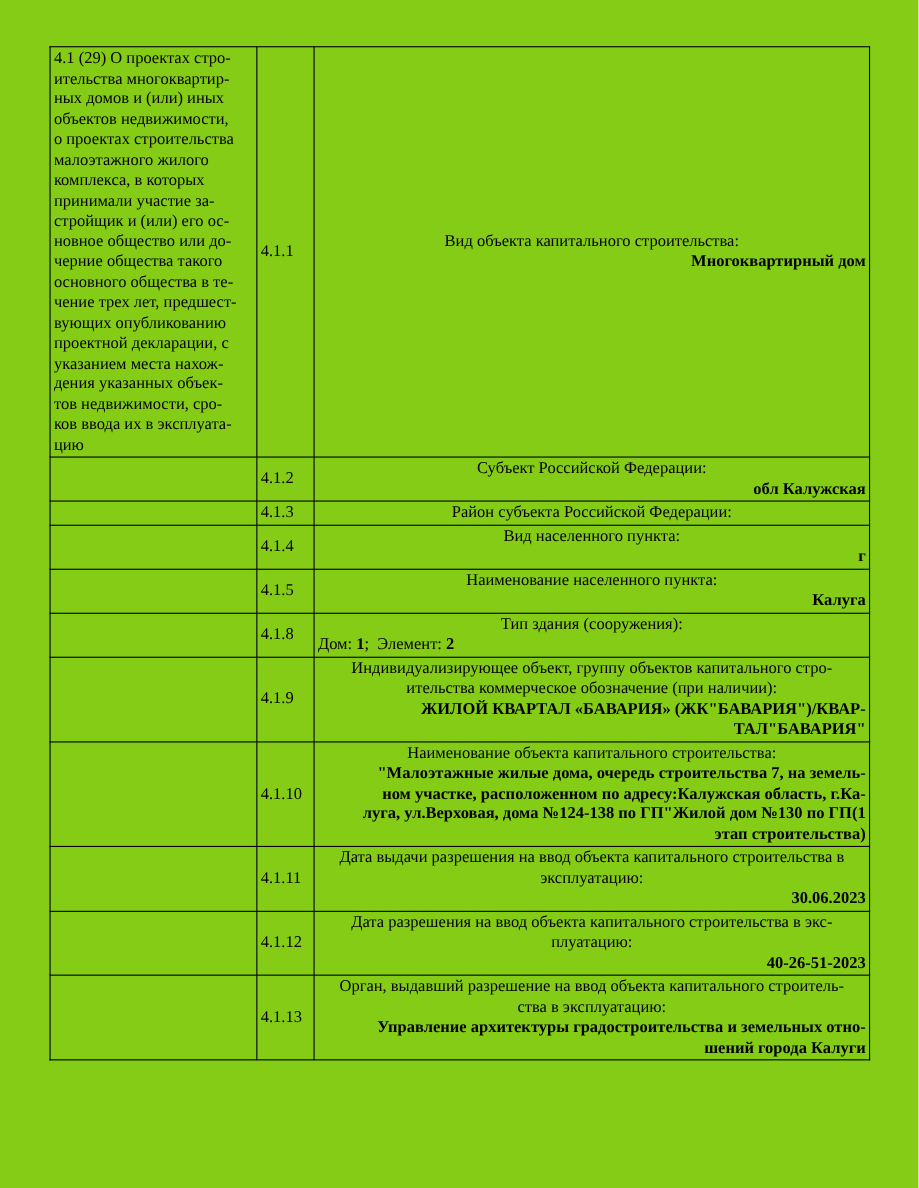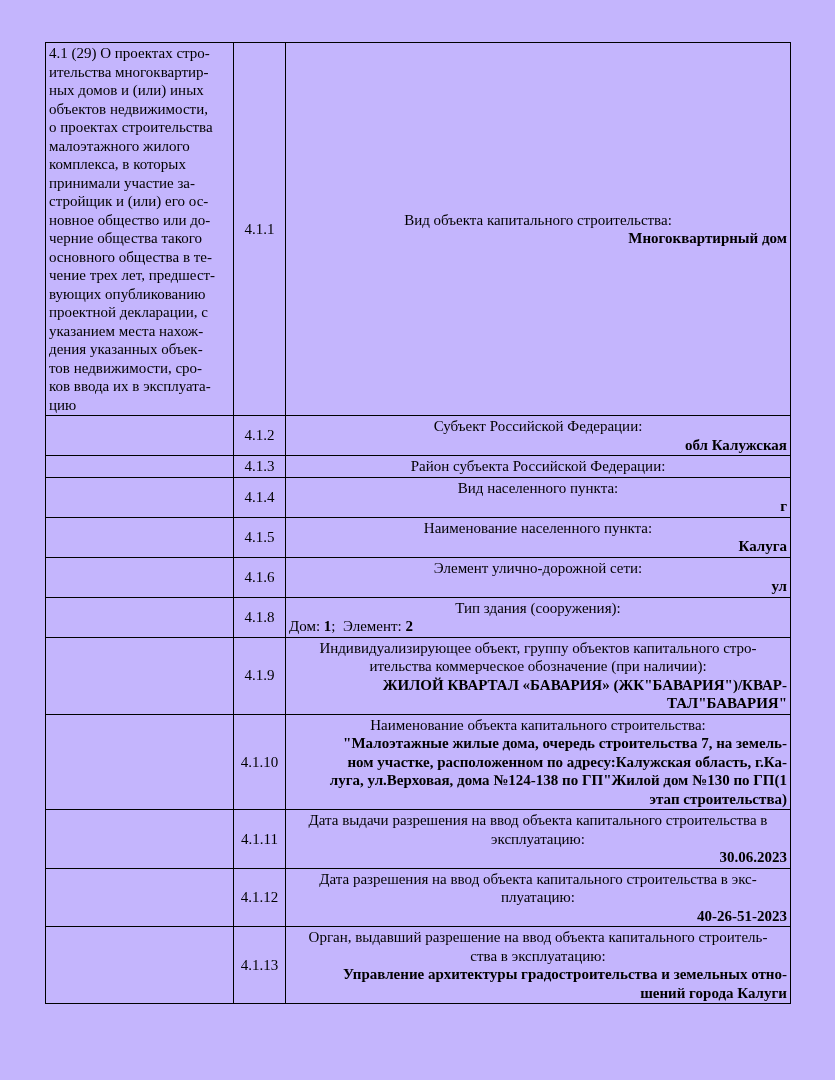--- a/index.html
+++ b/index.html
@@ -7,21 +7,21 @@
     padding: 0;
     background: #ffffff;
     color: #000000;
     font-family: "Liberation Serif", "DejaVu Serif", serif;
   }
   .page {
     width: 835px;
     height: 1080px;
     box-sizing: border-box;
     padding: 42px 0 0 45px;
-    background: #c4b5fd;
+    background: #84cc16;
     overflow: hidden;
   }
   table.decl {
     border-collapse: collapse;
     width: 745px;
     table-layout: fixed;
   }
   table.decl td {
     border: 1px solid #000000;
     font-size: 15px;
@@ -32,21 +32,20 @@
   td.c-desc {
     vertical-align: top;
     padding: 2px 2px 2px 2px;
   }
   .note {
     white-space: pre-line;
   }
   td.c-num {
     vertical-align: middle;
     padding: 1px 2px 1px 3px;
-    text-align: center;
   }
   td.c-val {
     vertical-align: middle;
     padding: 1px 2px;
   }
   .lbl {
     white-space: pre-wrap;
     font-weight: normal;
     text-align: center;
   }
@@ -127,28 +126,20 @@
       <tr>
         <td class="c-desc"></td>
         <td class="c-num">4.1.5</td>
         <td class="c-val">
           <div class="lbl">Наименование населенного пункта:</div>
           <div class="val">Калуга</div>
         </td>
       </tr>
       <tr>
         <td class="c-desc"></td>
-        <td class="c-num">4.1.6</td>
-        <td class="c-val">
-          <div class="lbl">Элемент улично-дорожной сети:</div>
-          <div class="val">ул</div>
-        </td>
-      </tr>
-      <tr>
-        <td class="c-desc"></td>
         <td class="c-num">4.1.8</td>
         <td class="c-val">
           <div class="lbl">Тип здания (сооружения):</div>
           <div class="val-line"><span>Дом: </span><b>1</b><span>;  Элемент: </span><b>2</b></div>
         </td>
       </tr>
       <tr>
         <td class="c-desc"></td>
         <td class="c-num">4.1.9</td>
         <td class="c-val">

